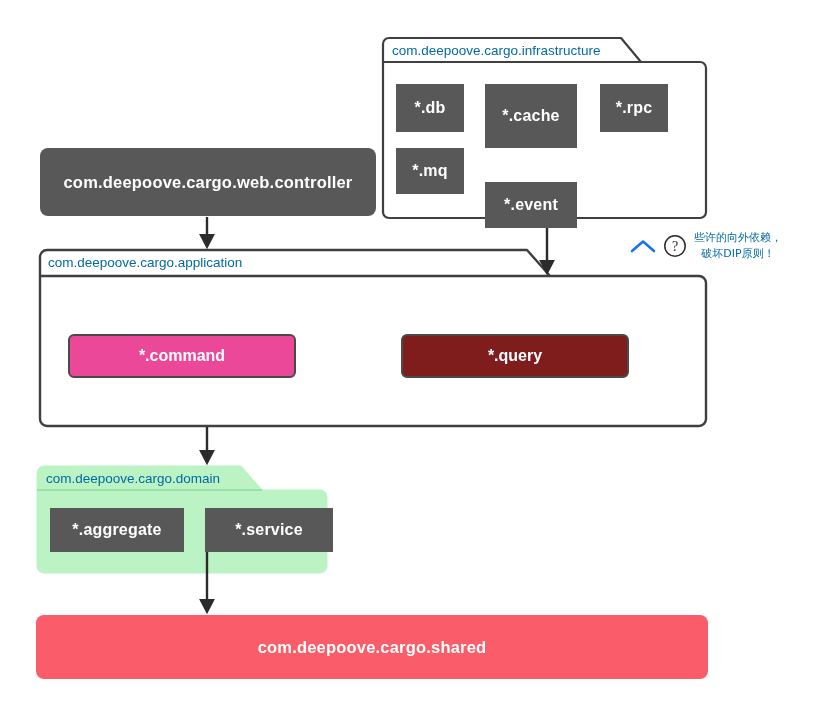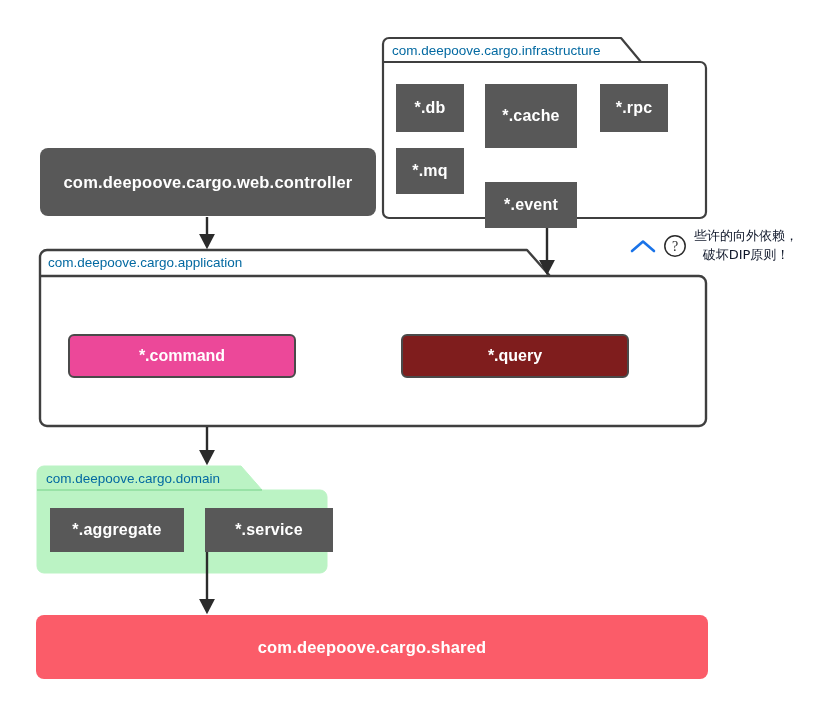--- a/index.html
+++ b/index.html
@@ -92,22 +92,22 @@
     top: 222px;
     width: 200px;
     height: 48px;
     display: flex;
     align-items: center;
     gap: 7px;
   }
   #chevron-icon { width: 26px; height: 16px; flex: none; }
   #question-icon { width: 24px; height: 24px; flex: none; }
   #annotation-text {
-    font-size: 13px;
-    color: #0f172a;
+    font-size: 11px;
+    color: #0369a1;
     line-height: 1.45;
     text-align: center;
     white-space: pre-line;
     font-family: "DejaVu Sans", "Liberation Sans", sans-serif;
   }
 </style>
 </head>
 <body>
 
 <div id="stage">

